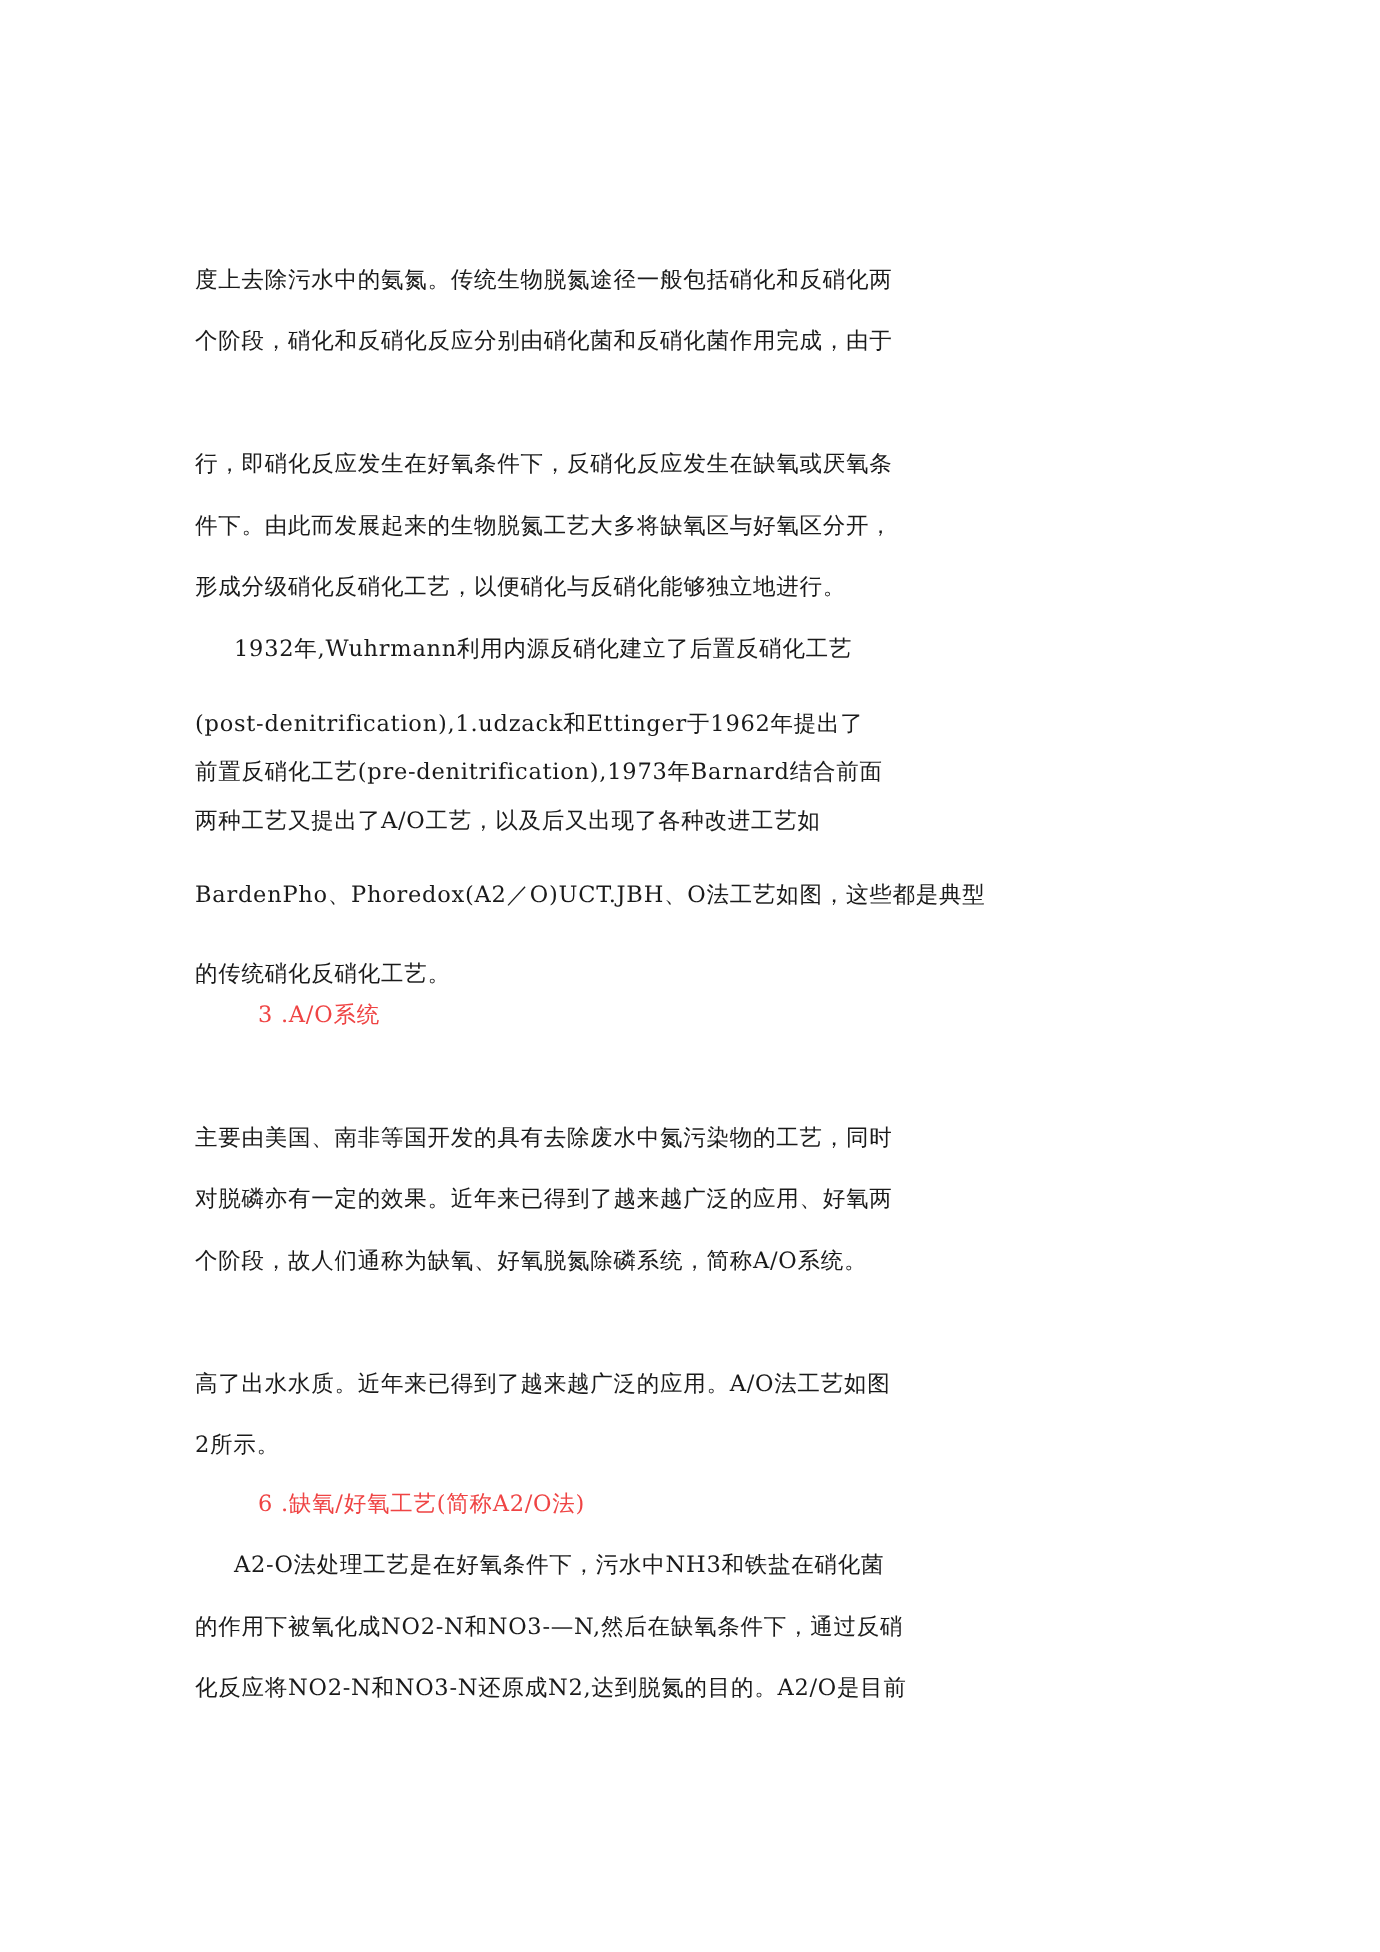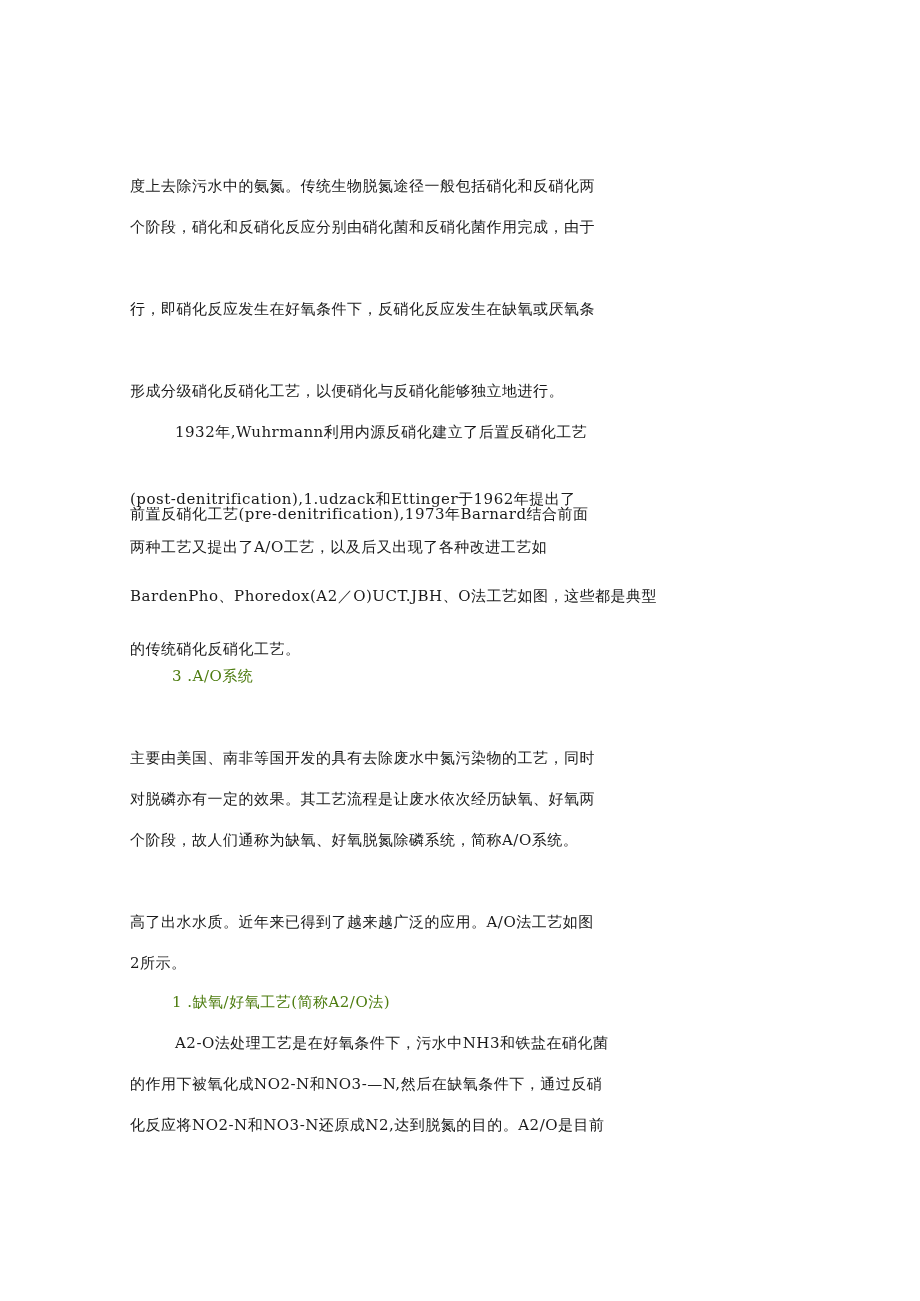--- a/index.html
+++ b/index.html
@@ -23,43 +23,44 @@
       height: 1301px;
     }
     .line {
       position: absolute;
       left: 130px;
       font-size: 15px;
       line-height: 28px;
       white-space: nowrap;
       letter-spacing: 0.5px;
     }
-    .indent { left: 175px; text-align: center; }
+    .indent { left: 156px; text-align: center; }
     .heading {
-      color: #4d7c0f;
+      color: #ef4444;
       left: 172px;
     }
   </style>
 </head>
 <body>
 
 <div class="page">
   <div class="line" style="top:172px">度上去除污水中的氨氮。传统生物脱氮途径一般包括硝化和反硝化两</div>
   <div class="line" style="top:213px">个阶段，硝化和反硝化反应分别由硝化菌和反硝化菌作用完成，由于</div>
   <div class="line" style="top:295px">行，即硝化反应发生在好氧条件下，反硝化反应发生在缺氧或厌氧条</div>
+  <div class="line" style="top:336px">件下。由此而发展起来的生物脱氮工艺大多将缺氧区与好氧区分开，</div>
   <div class="line" style="top:377px">形成分级硝化反硝化工艺，以便硝化与反硝化能够独立地进行。</div>
   <div class="line indent" style="top:418px">1932年,Wuhrmann利用内源反硝化建立了后置反硝化工艺</div>
-  <div class="line" style="top:485px">(post-denitrification),1.udzack和Ettinger于1962年提出了</div>
+  <div class="line" style="top:468px">(post-denitrification),1.udzack和Ettinger于1962年提出了</div>
   <div class="line" style="top:500px">前置反硝化工艺(pre-denitrification),1973年Barnard结合前面</div>
   <div class="line" style="top:533px">两种工艺又提出了A/O工艺，以及后又出现了各种改进工艺如</div>
   <div class="line" style="top:582px">BardenPho、Phoredox(A2／O)UCT.JBH、O法工艺如图，这些都是典型</div>
   <div class="line" style="top:635px">的传统硝化反硝化工艺。</div>
   <div class="line heading" style="top:662px">3 .A/O系统</div>
   <div class="line" style="top:744px">主要由美国、南非等国开发的具有去除废水中氮污染物的工艺，同时</div>
-  <div class="line" style="top:785px">对脱磷亦有一定的效果。其工艺流程是让废水依次经历缺氧、好氧两</div>
+  <div class="line" style="top:785px">对脱磷亦有一定的效果。近年来已得到了越来越广泛的应用、好氧两</div>
   <div class="line" style="top:826px">个阶段，故人们通称为缺氧、好氧脱氮除磷系统，简称A/O系统。</div>
   <div class="line" style="top:908px">高了出水水质。近年来已得到了越来越广泛的应用。A/O法工艺如图</div>
   <div class="line" style="top:949px">2所示。</div>
-  <div class="line heading" style="top:988px">1 .缺氧/好氧工艺(简称A2/O法)</div>
+  <div class="line heading" style="top:988px">6 .缺氧/好氧工艺(简称A2/O法)</div>
   <div class="line indent" style="top:1029px">A2-O法处理工艺是在好氧条件下，污水中NH3和铁盐在硝化菌</div>
   <div class="line" style="top:1070px">的作用下被氧化成NO2-N和NO3-—N,然后在缺氧条件下，通过反硝</div>
   <div class="line" style="top:1111px">化反应将NO2-N和NO3-N还原成N2,达到脱氮的目的。A2/O是目前</div>
 </div>
 
 </body></html>

